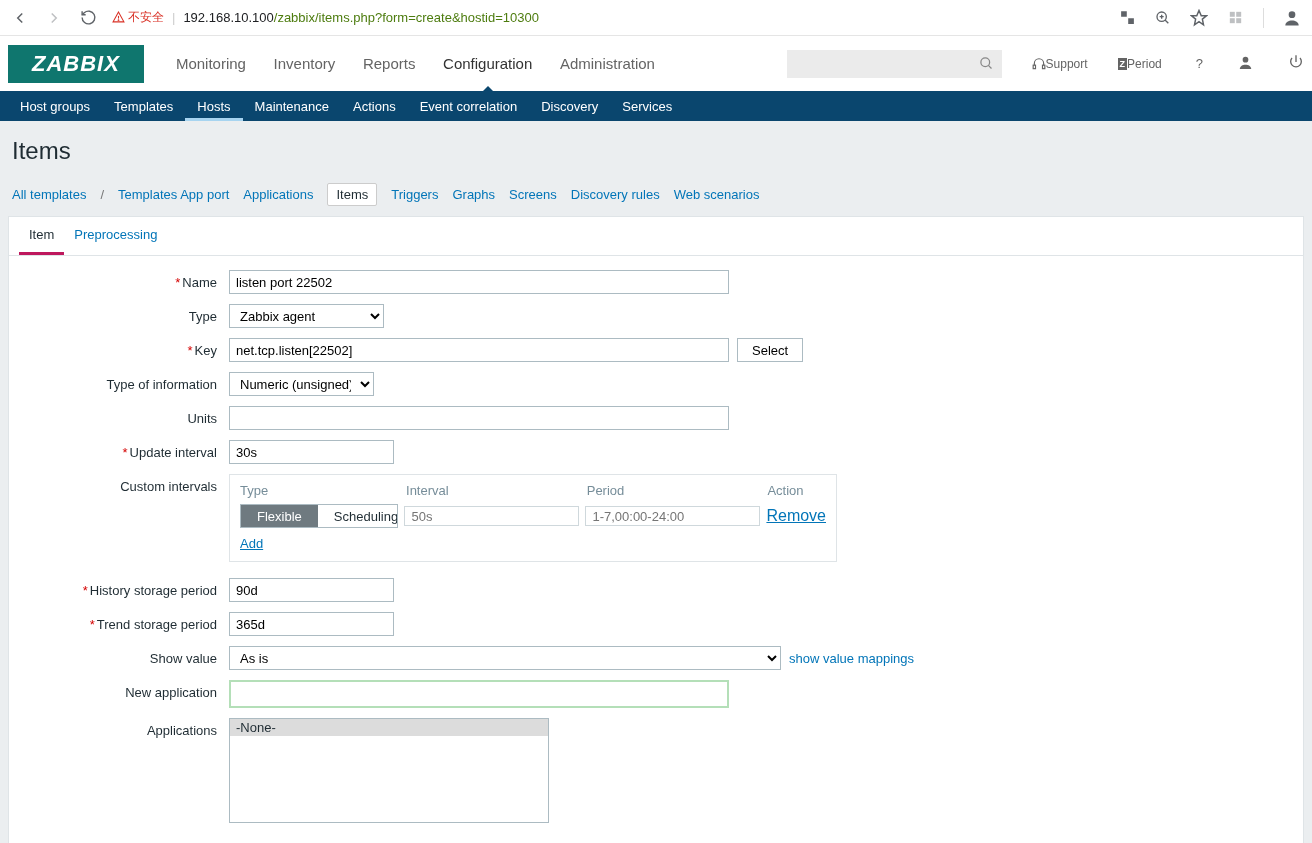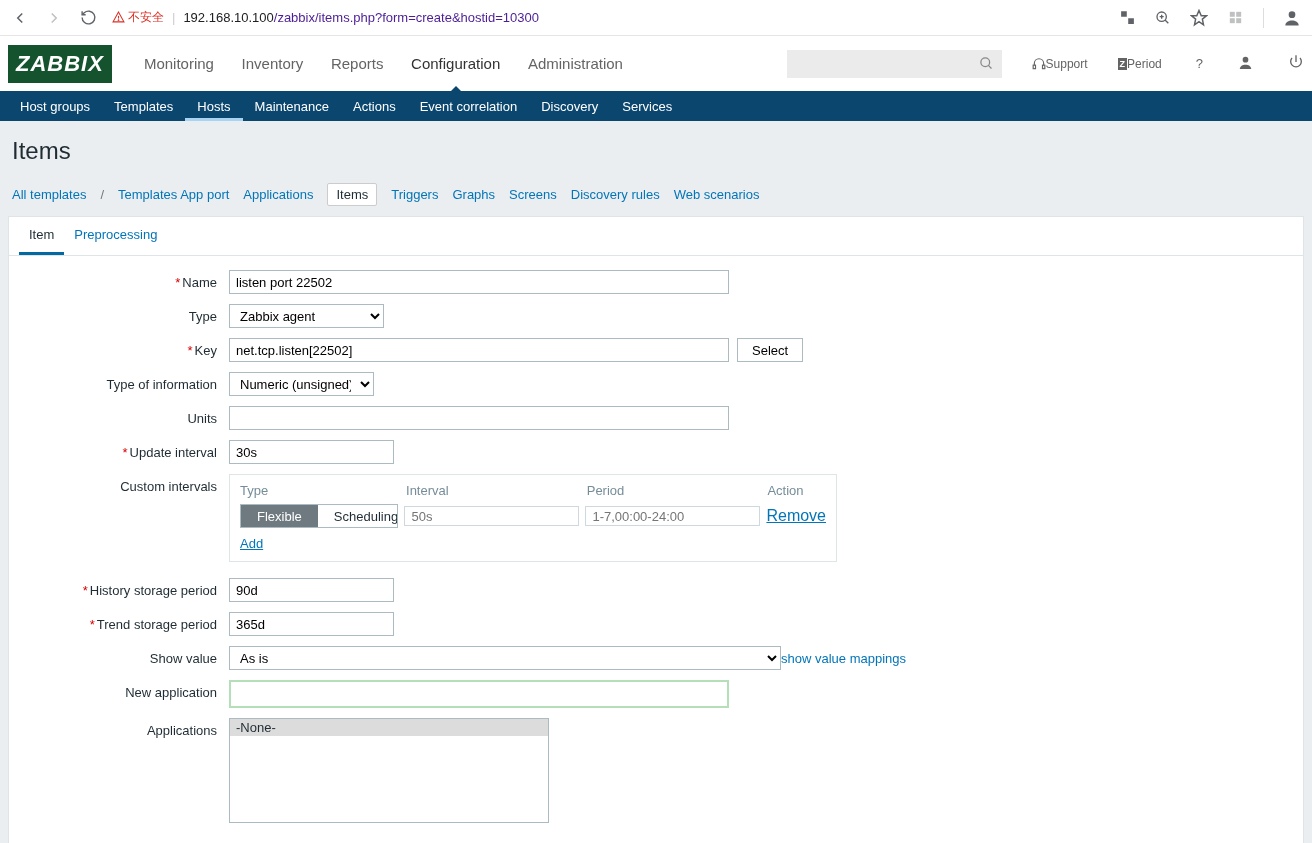--- a/index.html
+++ b/index.html
@@ -5,27 +5,27 @@
 * { box-sizing: border-box; margin: 0; padding: 0; }
 body { font-family: Arial, Helvetica, sans-serif; font-size: 13px; color: #1f2c33; background: #fff; width: 1312px; }
 
 
 .browser-bar { height: 36px; display: flex; align-items: center; padding: 0 10px; gap: 14px; border-bottom: 1px solid #e5e5e5; }
 .browser-bar .nav-ico { color: #5f6368; cursor: pointer; display: flex; align-items: center; justify-content: center; width: 20px; }
 .browser-bar .addr { flex: 1; display: flex; align-items: center; gap: 8px; color: #5f6368; font-size: 13px; }
 .browser-bar .warn { color: #d93025; font-size: 12px; display: flex; align-items: center; gap: 3px; }
 .browser-bar .sep { color: #ccc; }
 .browser-bar .url { color: #202124; }
-.browser-bar .url .dim { color: #4c1d95; }
+.browser-bar .url .dim { color: #4d7c0f; }
 .browser-right { display: flex; align-items: center; gap: 16px; color: #5f6368; }
 .browser-right .vsep { width: 1px; height: 20px; background: #ddd; margin: 0 2px; }
 
 
 .zbx-hdr { height: 55px; display: flex; align-items: center; gap: 20px; padding: 0 8px; }
-.logo { background: #14532d; color: #fff; font-weight: bold; font-size: 22px; letter-spacing: 1px; padding: 6px 8px; font-style: italic; }
+.logo { background: #0f766e; color: #fff; font-weight: bold; font-size: 22px; letter-spacing: 1px; padding: 6px 24px; font-style: italic; }
 .main-nav a { color: #646464; text-decoration: none; font-size: 15px; padding: 16px 12px; cursor: pointer; position: relative; }
 .main-nav a.active { color: #333; }
 .main-nav a.active::after { content: ""; position: absolute; bottom: -4px; left: 50%; margin-left: -6px; border: 6px solid transparent; border-bottom-color: #0a466e; }
 .flex-spacer { flex: 1; }
 .search-box { background: #ebebeb; height: 28px; width: 215px; display: flex; align-items: center; padding: 0 8px; color: #888; justify-content: flex-end; }
 .hdr-link { color: #646464; font-size: 12px; display: flex; align-items: center; gap: 0; text-decoration: none; margin-left: 10px; cursor: pointer; }
 .hdr-ico { color: #646464; margin-left: 14px; cursor: pointer; }
 
 
 .subnav { background: #0a466e; height: 30px; display: flex; align-items: center; padding: 0 8px; gap: 0; }
@@ -36,21 +36,21 @@
 .page { background: #ebeef0; padding: 8px; }
 .page-title { font-size: 24px; font-weight: normal; padding: 8px 4px 14px 4px; color: #1f2c33; }
 .bc-nav { padding: 4px 4px 10px 4px; font-size: 13px; display: flex; gap: 14px; align-items: center; flex-wrap: wrap; }
 .bc-nav a { color: #0275b8; text-decoration: none; cursor: pointer; }
 .bc-nav .slash { color: #777; }
 .bc-nav a.active-pill { background: #fff; border: 1px solid #ccc; border-radius: 2px; padding: 3px 8px; color: #1f2c33; }
 
 .panel { background: #fff; border: 1px solid #dfe4e7; }
 .tabs { border-bottom: 1px solid #dfe4e7; display: flex; padding: 0 10px; }
 .tabs a { color: #0275b8; font-size: 13px; text-decoration: none; padding: 10px 10px; cursor: pointer; }
-.tabs a.active { color: #1f2c33; border-bottom: 3px solid #0369a1; }
+.tabs a.active { color: #1f2c33; border-bottom: 3px solid #be185d; }
 
 .form-area { padding: 14px 10px 10px 10px; }
 .form-row { display: flex; align-items: flex-start; margin-bottom: 10px; }
 .form-label { width: 210px; text-align: right; padding-right: 12px; padding-top: 5px; font-size: 13px; color: #1f2c33; }
 .form-label .req { color: #d40000; margin-right: 2px; }
 .form-ctl { }
 
 input.text, select.text { height: 24px; border: 1px solid #acbbc2; padding: 0 6px; font-size: 13px; background: #fff; }
 input.text.w500 { width: 500px; }
 input.text.w165 { width: 165px; }
@@ -69,21 +69,21 @@
 .ci-col-act { width: 60px; }
 .ci-row { display: flex; gap: 6px; align-items: center; }
 .toggle-grp { display: flex; border: 1px solid #acbbc2; height: 24px; width: 163px; overflow: hidden; }
 .toggle-grp .tg { flex: none; padding: 4px 16px; font-size: 13px; cursor: pointer; background: #fff; }
 .toggle-grp .tg.active { background: #6f7a80; color: #fff; }
 .toggle-grp .tg:last-child { flex: 1; }
 .ci-input { border: 1px solid #cfd8dc; height: 20px; padding: 0 6px; font-size: 13px; color: #888; width: 175px; }
 .ci-remove { color: #0275b8; text-decoration: underline; cursor: pointer; font-size: 16px; }
 .ci-add { color: #0275b8; text-decoration: underline; cursor: pointer; font-size: 13px; margin-top: 8px; display: inline-block; }
 
-.link-blue { color: #0275b8; text-decoration: none; cursor: pointer; margin-left: 0; font-size: 13px; }
+.link-blue { color: #0275b8; text-decoration: none; cursor: pointer; margin-left: 8px; font-size: 13px; }
 
 .apps-box { width: 320px; height: 105px; border: 1px solid #acbbc2; overflow-y: scroll; font-size: 13px; }
 .apps-box .opt { background: #dcdcdc; padding: 1px 6px; }
 </style>
 </head>
 <body>
 
 <div class="browser-bar">
   <span class="nav-ico">
       <svg width="18" height="18" viewBox="0 0 24 24" fill="none" stroke="#5f6368" stroke-width="2">

